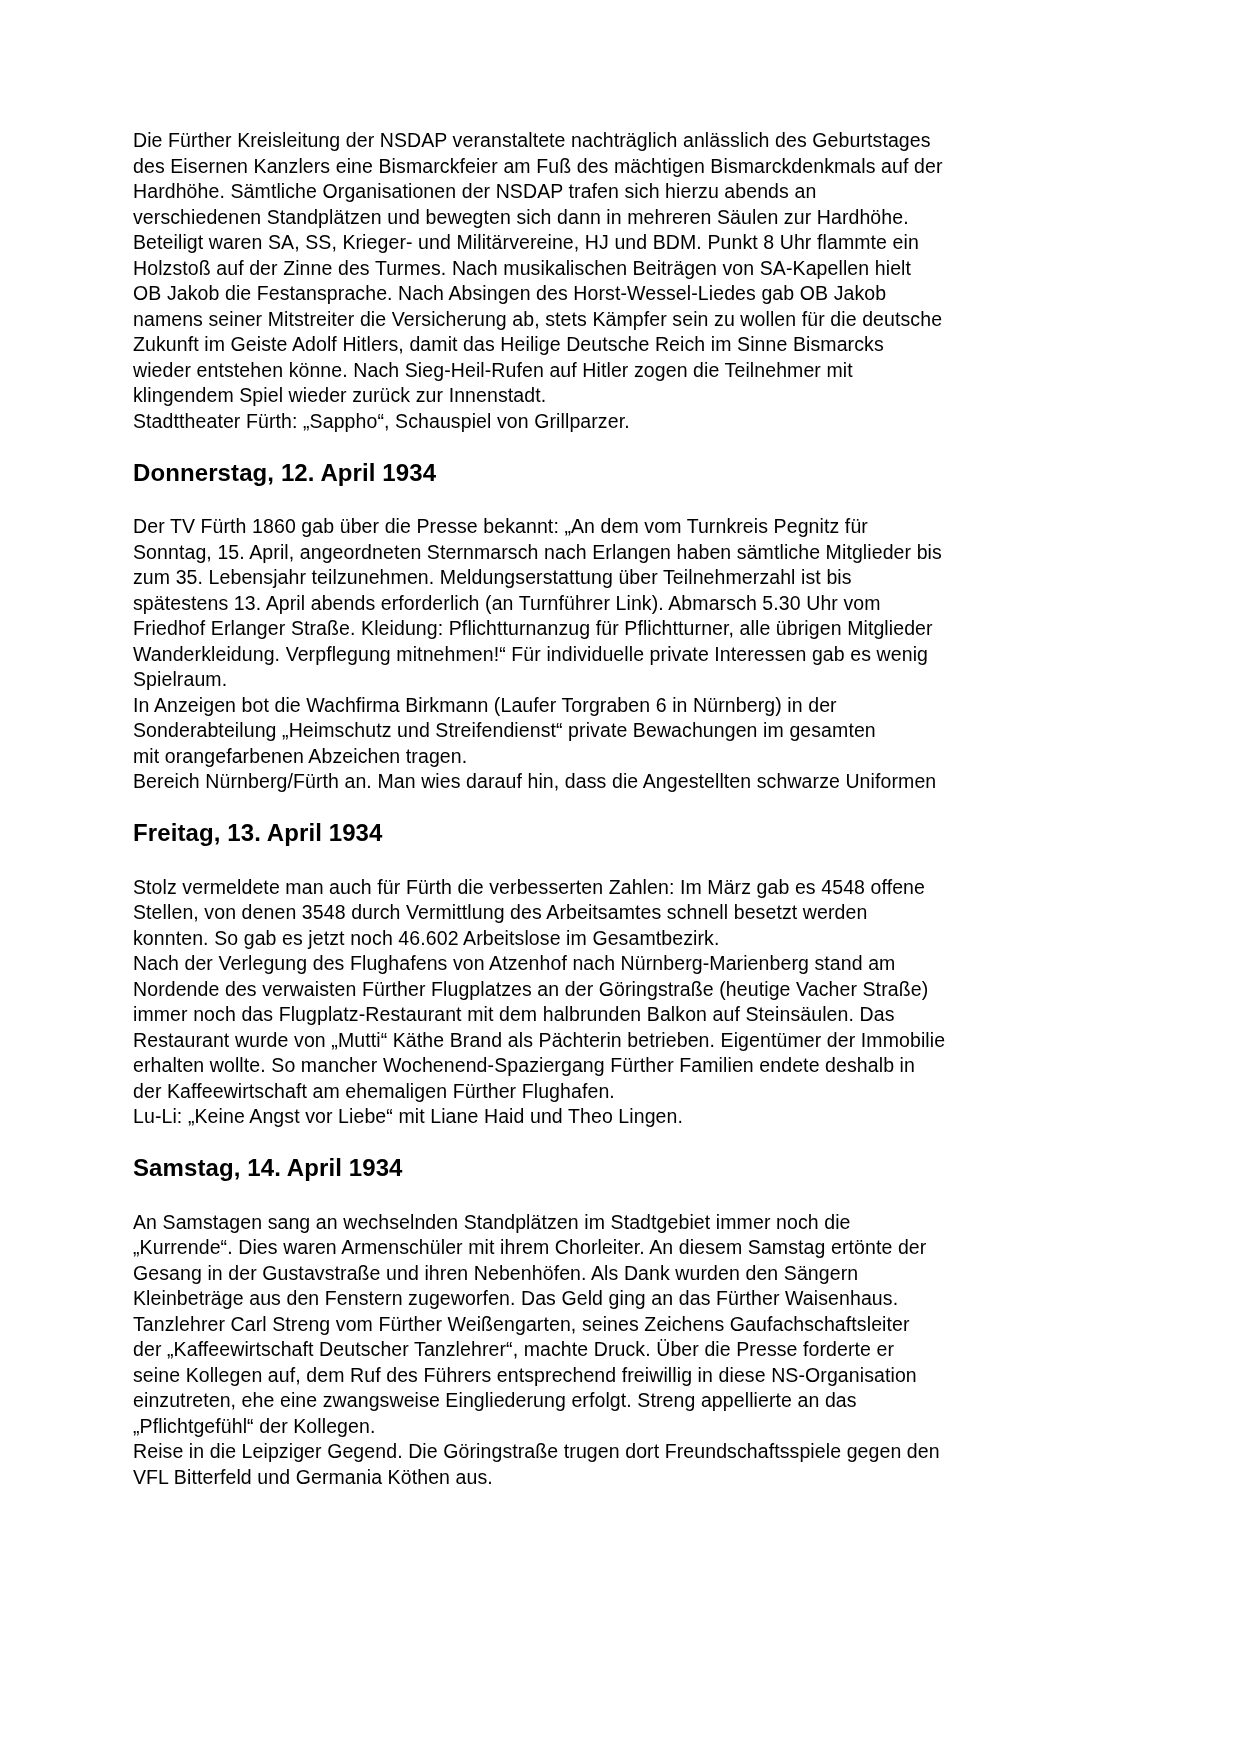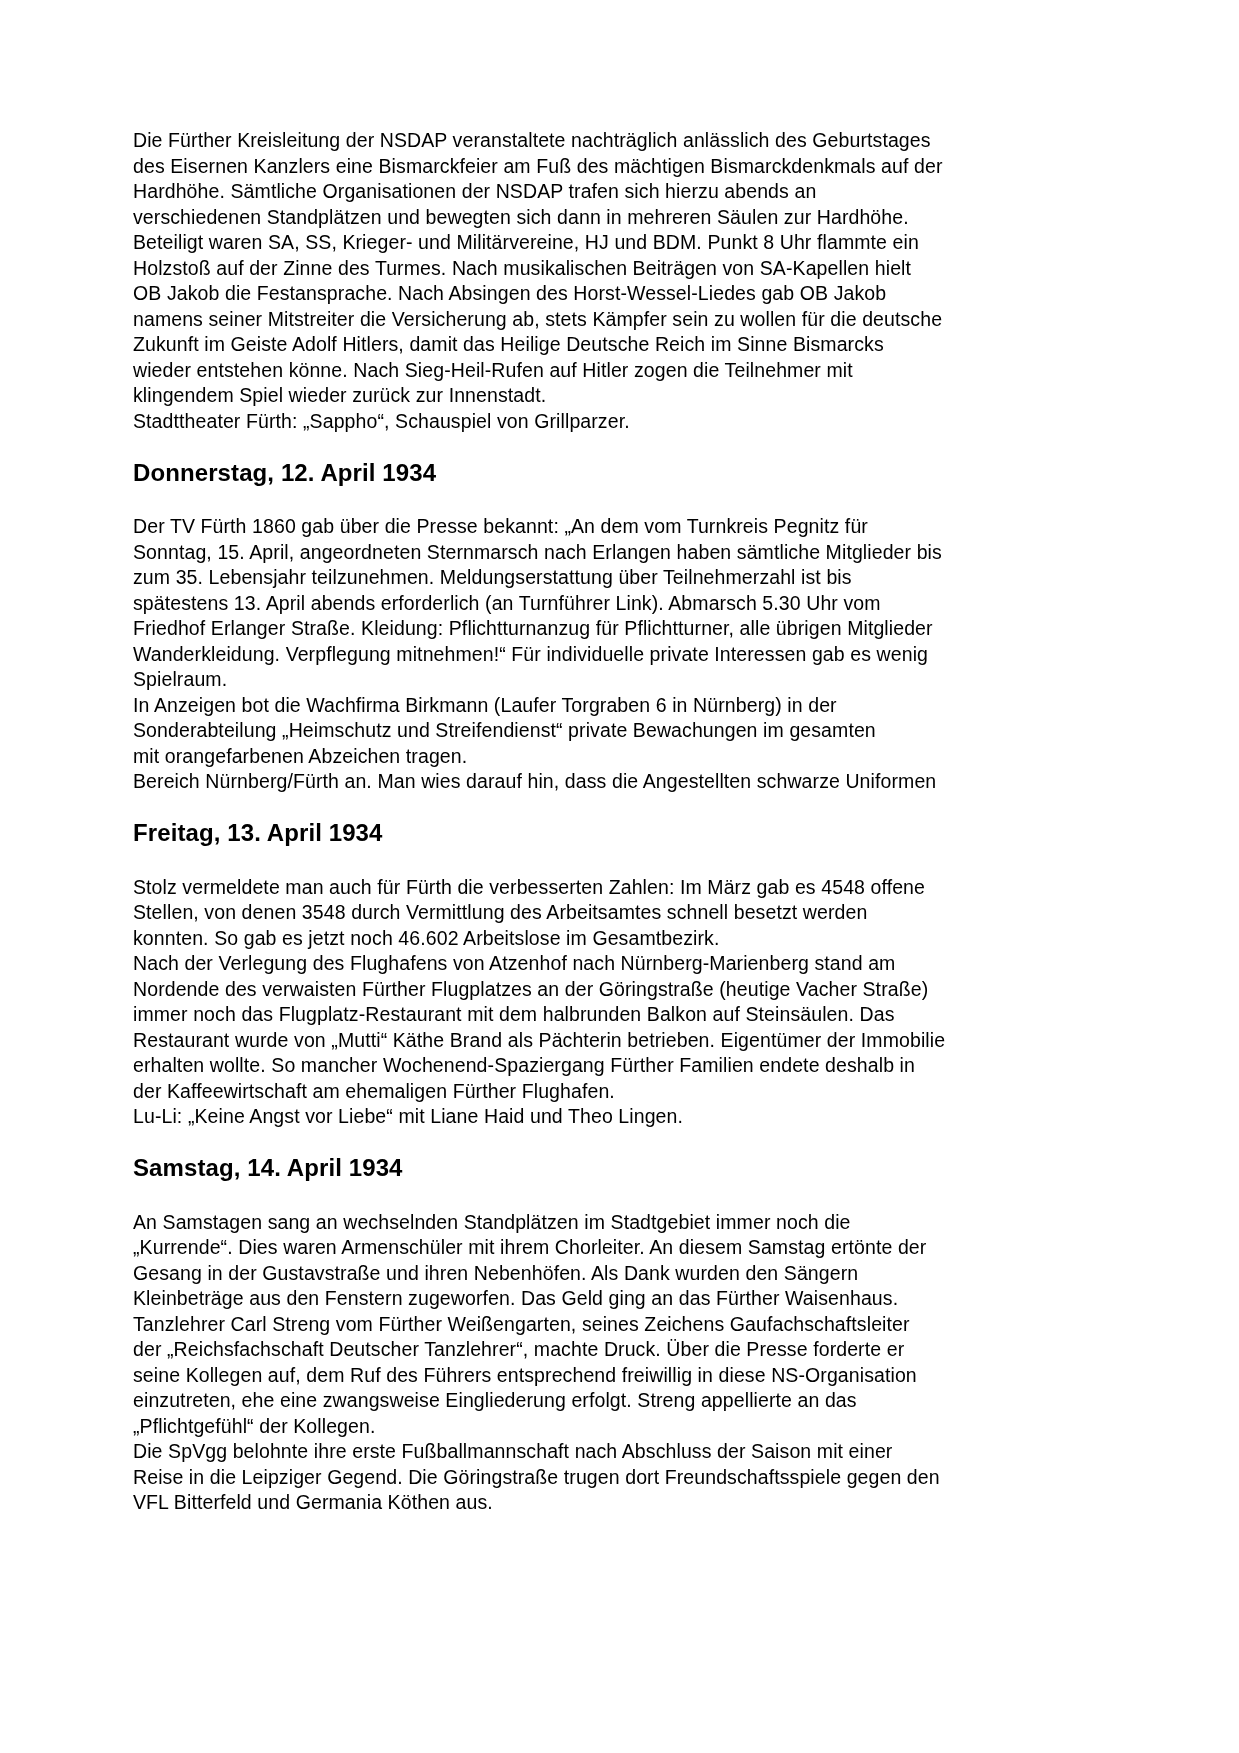--- a/index.html
+++ b/index.html
@@ -86,21 +86,20 @@
       <div class="line">der Kaffeewirtschaft am ehemaligen Fürther Flughafen.</div>
       <div class="line">Lu-Li: „Keine Angst vor Liebe“ mit Liane Haid und Theo Lingen.</div>
     </div>
     <div class="heading">Samstag, 14. April 1934</div>
     <div class="paragraph">
       <div class="line">An Samstagen sang an wechselnden Standplätzen im Stadtgebiet immer noch die</div>
       <div class="line">„Kurrende“. Dies waren Armenschüler mit ihrem Chorleiter. An diesem Samstag ertönte der</div>
       <div class="line">Gesang in der Gustavstraße und ihren Nebenhöfen. Als Dank wurden den Sängern</div>
       <div class="line">Kleinbeträge aus den Fenstern zugeworfen. Das Geld ging an das Fürther Waisenhaus.</div>
       <div class="line">Tanzlehrer Carl Streng vom Fürther Weißengarten, seines Zeichens Gaufachschaftsleiter</div>
-      <div class="line">der „Reichsfachschaft Deutscher Tanzlehrer“, machte Druck. Über die Presse forderte er</div>
+      <div class="line">der „Kaffeewirtschaft Deutscher Tanzlehrer“, machte Druck. Über die Presse forderte er</div>
       <div class="line">seine Kollegen auf, dem Ruf des Führers entsprechend freiwillig in diese NS-Organisation</div>
       <div class="line">einzutreten, ehe eine zwangsweise Eingliederung erfolgt. Streng appellierte an das</div>
       <div class="line">„Pflichtgefühl“ der Kollegen.</div>
-      <div class="line">Die SpVgg belohnte ihre erste Fußballmannschaft nach Abschluss der Saison mit einer</div>
       <div class="line">Reise in die Leipziger Gegend. Die Göringstraße trugen dort Freundschaftsspiele gegen den</div>
       <div class="line">VFL Bitterfeld und Germania Köthen aus.</div>
     </div>
   </main>
 
 </body></html>

